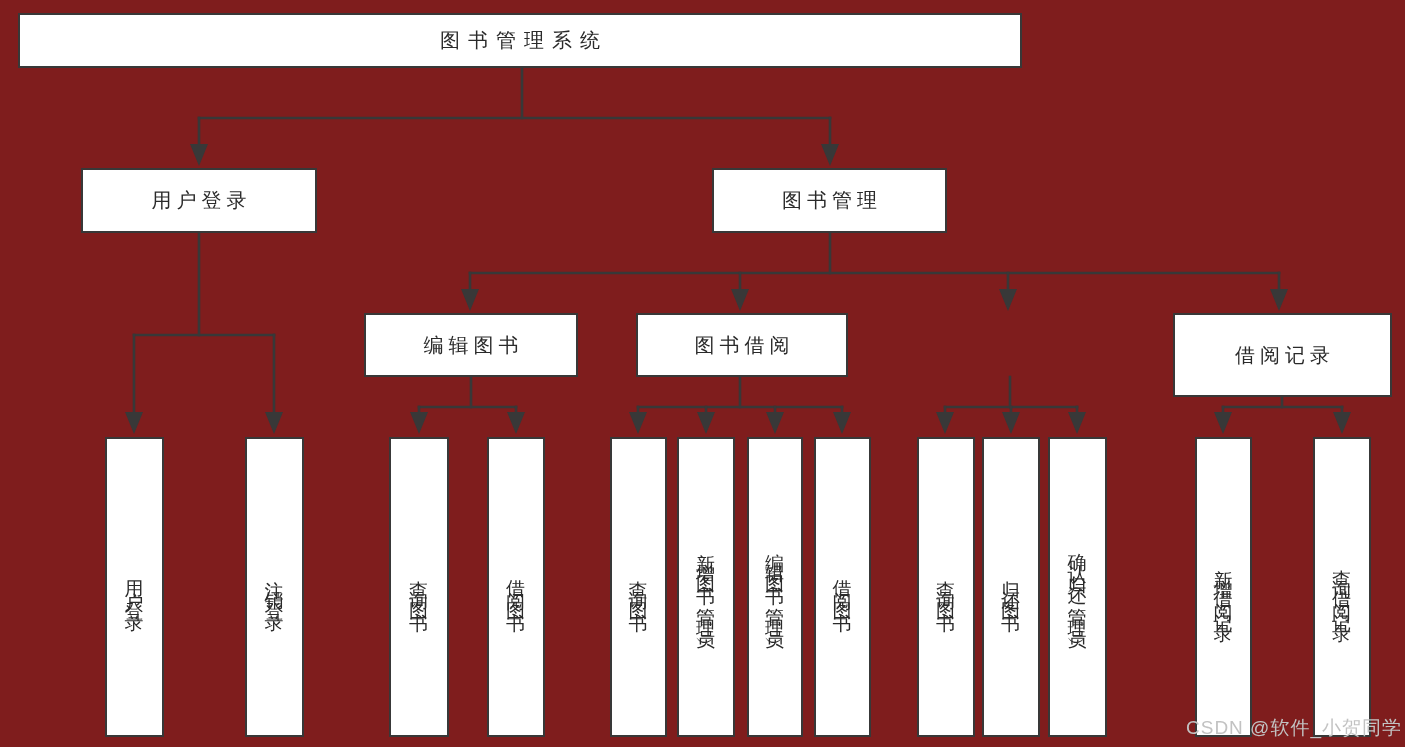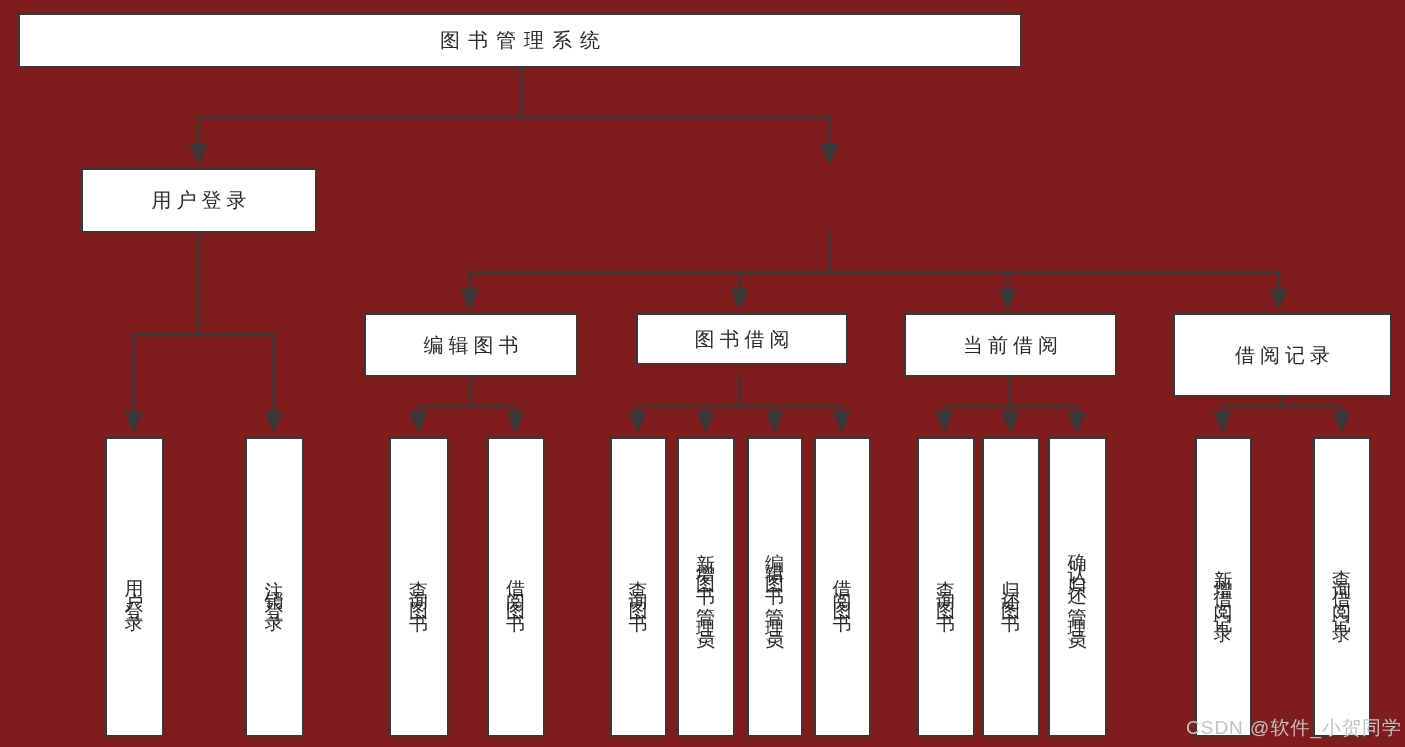--- a/index.html
+++ b/index.html
@@ -106,24 +106,24 @@
       <polygon points="1068,412 1086,412 1077,434" fill="#383838"></polygon>
       <line x1="1223" y1="407" x2="1223" y2="416" stroke="#383838" stroke-width="2.6" stroke-linecap="square"></line>
       <polygon points="1214,412 1232,412 1223,434" fill="#383838"></polygon>
       <line x1="1342" y1="407" x2="1342" y2="416" stroke="#383838" stroke-width="2.6" stroke-linecap="square"></line>
       <polygon points="1333,412 1351,412 1342,434" fill="#383838"></polygon>
     </svg>
 
   <div class="hnode root" style="left:18px;top:13px;width:1004px;height:55px">图书管理系统</div>
 
   <div class="hnode" style="left:81px;top:168px;width:236px;height:65px">用户登录</div>
+  <div class="hnode" style="left:712px;top:168px;width:235px;height:65px">图书管理</div>
 
   <div class="hnode" style="left:364px;top:313px;width:214px;height:64px">编辑图书</div>
-  <div class="hnode" style="left:636px;top:313px;width:212px;height:52px">图书借阅</div>
-  <div class="hnode" style="left:904px;top:313px;width:213px;height:64px">当前借阅</div>
+  <div class="hnode" style="left:636px;top:313px;width:212px;height:64px">图书借阅</div>
   <div class="hnode" style="left:1173px;top:313px;width:219px;height:84px">借阅记录</div>
 
   <div class="leaf" style="left:105px;width:59px">用户登录</div>
   <div class="leaf" style="left:245px;width:59px">注销登录</div>
 
   <div class="leaf" style="left:389px;width:60px">查询图书</div>
   <div class="leaf" style="left:487px;width:58px">借阅图书</div>
 
   <div class="leaf" style="left:610px;width:57px">查询图书</div>
   <div class="leaf" style="left:677px;width:58px">新增图书（管理员）</div>

